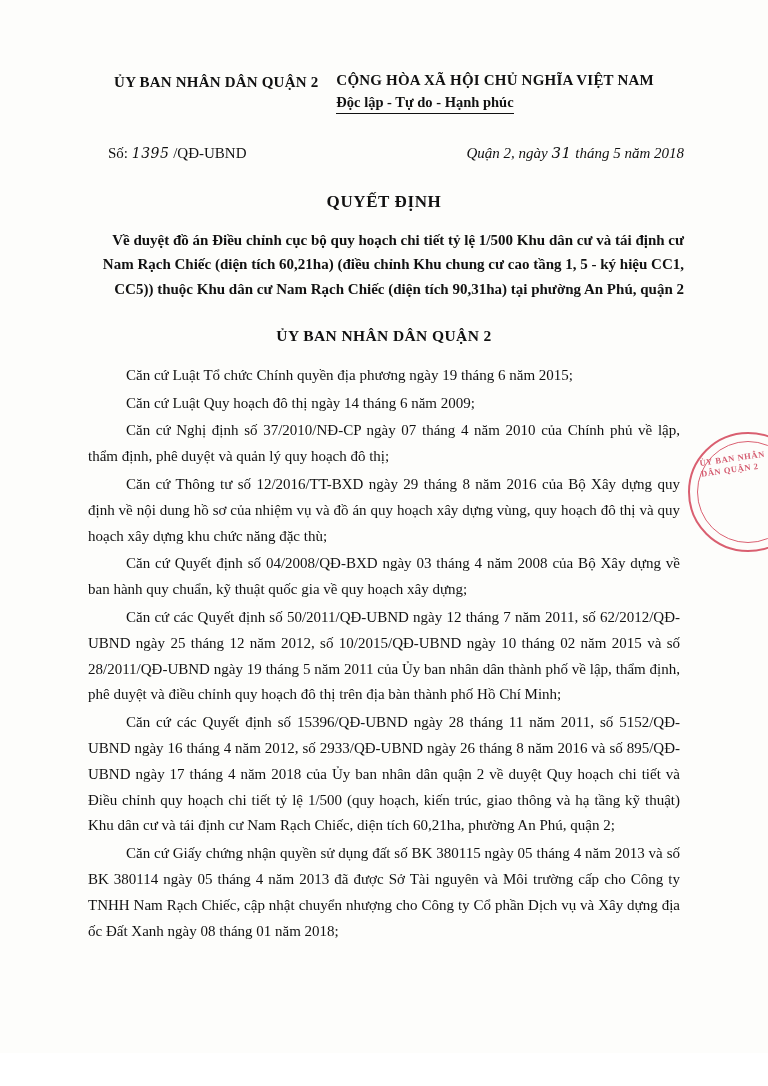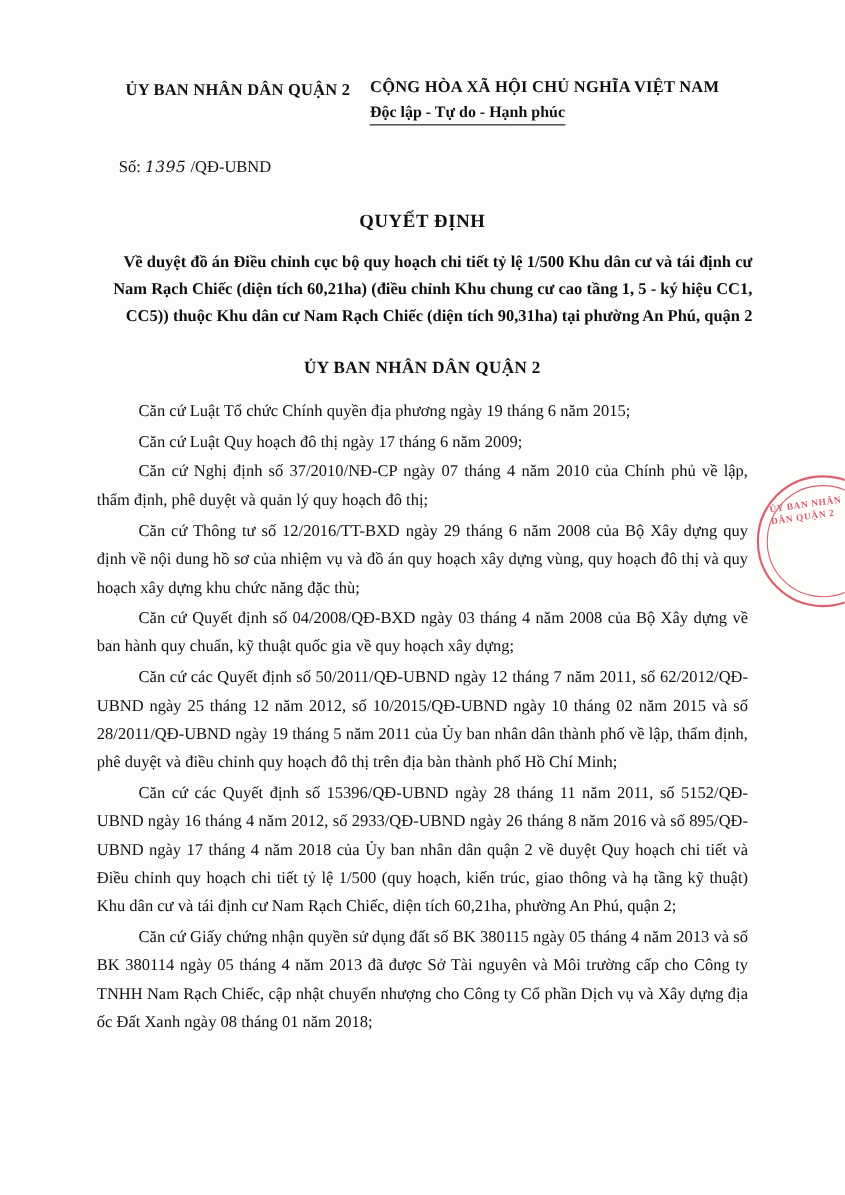--- a/index.html
+++ b/index.html
@@ -161,31 +161,39 @@
     </div>
   </div>
 
   <div class="numrow">
     <div class="num">
       <span>Số:</span>
       <span class="handwritten">1395</span>
       <span>/QĐ-UBND</span>
     </div>
     <div class="spacer"></div>
+    <div class="date">
+      <span>Quận 2, ngày</span>
+      <span class="hw">31</span>
+      <span>tháng</span>
+      <span>5</span>
+      <span>năm</span>
+      <span>2018</span>
+    </div>
   </div>
 
   <div class="title">QUYẾT ĐỊNH</div>
   <div class="subtitle">Về duyệt đồ án Điều chỉnh cục bộ quy hoạch chi tiết tỷ lệ 1/500 Khu dân cư và tái định cư Nam Rạch Chiếc (diện tích 60,21ha) (điều chỉnh Khu chung cư cao tầng 1, 5 - ký hiệu CC1, CC5)) thuộc Khu dân cư Nam Rạch Chiếc (diện tích 90,31ha) tại phường An Phú, quận 2</div>
   <div class="issuer">ỦY BAN NHÂN DÂN QUẬN 2</div>
 
   <div class="body">
     <p>Căn cứ Luật Tổ chức Chính quyền địa phương ngày 19 tháng 6 năm 2015;</p>
-    <p>Căn cứ Luật Quy hoạch đô thị ngày 17 tháng 6 năm 2009;</p>
+    <p>Căn cứ Luật Quy hoạch đô thị ngày 14 tháng 6 năm 2009;</p>
     <p>Căn cứ Nghị định số 37/2010/NĐ-CP ngày 07 tháng 4 năm 2010 của Chính phủ về lập, thẩm định, phê duyệt và quản lý quy hoạch đô thị;</p>
-    <p>Căn cứ Thông tư số 12/2016/TT-BXD ngày 29 tháng 6 năm 2008 của Bộ Xây dựng quy định về nội dung hồ sơ của nhiệm vụ và đồ án quy hoạch xây dựng vùng, quy hoạch đô thị và quy hoạch xây dựng khu chức năng đặc thù;</p>
+    <p>Căn cứ Thông tư số 12/2016/TT-BXD ngày 29 tháng 8 năm 2016 của Bộ Xây dựng quy định về nội dung hồ sơ của nhiệm vụ và đồ án quy hoạch xây dựng vùng, quy hoạch đô thị và quy hoạch xây dựng khu chức năng đặc thù;</p>
     <p>Căn cứ Quyết định số 04/2008/QĐ-BXD ngày 03 tháng 4 năm 2008 của Bộ Xây dựng về ban hành quy chuẩn, kỹ thuật quốc gia về quy hoạch xây dựng;</p>
     <p>Căn cứ các Quyết định số 50/2011/QĐ-UBND ngày 12 tháng 7 năm 2011, số 62/2012/QĐ-UBND ngày 25 tháng 12 năm 2012, số 10/2015/QĐ-UBND ngày 10 tháng 02 năm 2015 và số 28/2011/QĐ-UBND ngày 19 tháng 5 năm 2011 của Ủy ban nhân dân thành phố về lập, thẩm định, phê duyệt và điều chỉnh quy hoạch đô thị trên địa bàn thành phố Hồ Chí Minh;</p>
     <p>Căn cứ các Quyết định số 15396/QĐ-UBND ngày 28 tháng 11 năm 2011, số 5152/QĐ-UBND ngày 16 tháng 4 năm 2012, số 2933/QĐ-UBND ngày 26 tháng 8 năm 2016 và số 895/QĐ-UBND ngày 17 tháng 4 năm 2018 của Ủy ban nhân dân quận 2 về duyệt Quy hoạch chi tiết và Điều chỉnh quy hoạch chi tiết tỷ lệ 1/500 (quy hoạch, kiến trúc, giao thông và hạ tầng kỹ thuật) Khu dân cư và tái định cư Nam Rạch Chiếc, diện tích 60,21ha, phường An Phú, quận 2;</p>
     <p>Căn cứ Giấy chứng nhận quyền sử dụng đất số BK 380115 ngày 05 tháng 4 năm 2013 và số BK 380114 ngày 05 tháng 4 năm 2013 đã được Sở Tài nguyên và Môi trường cấp cho Công ty TNHH Nam Rạch Chiếc, cập nhật chuyển nhượng cho Công ty Cổ phần Dịch vụ và Xây dựng địa ốc Đất Xanh ngày 08 tháng 01 năm 2018;</p>
   </div>
 
   <div class="seal">
     <div class="seal-text">ỦY BAN NHÂN DÂN QUẬN 2</div>
   </div>
 

